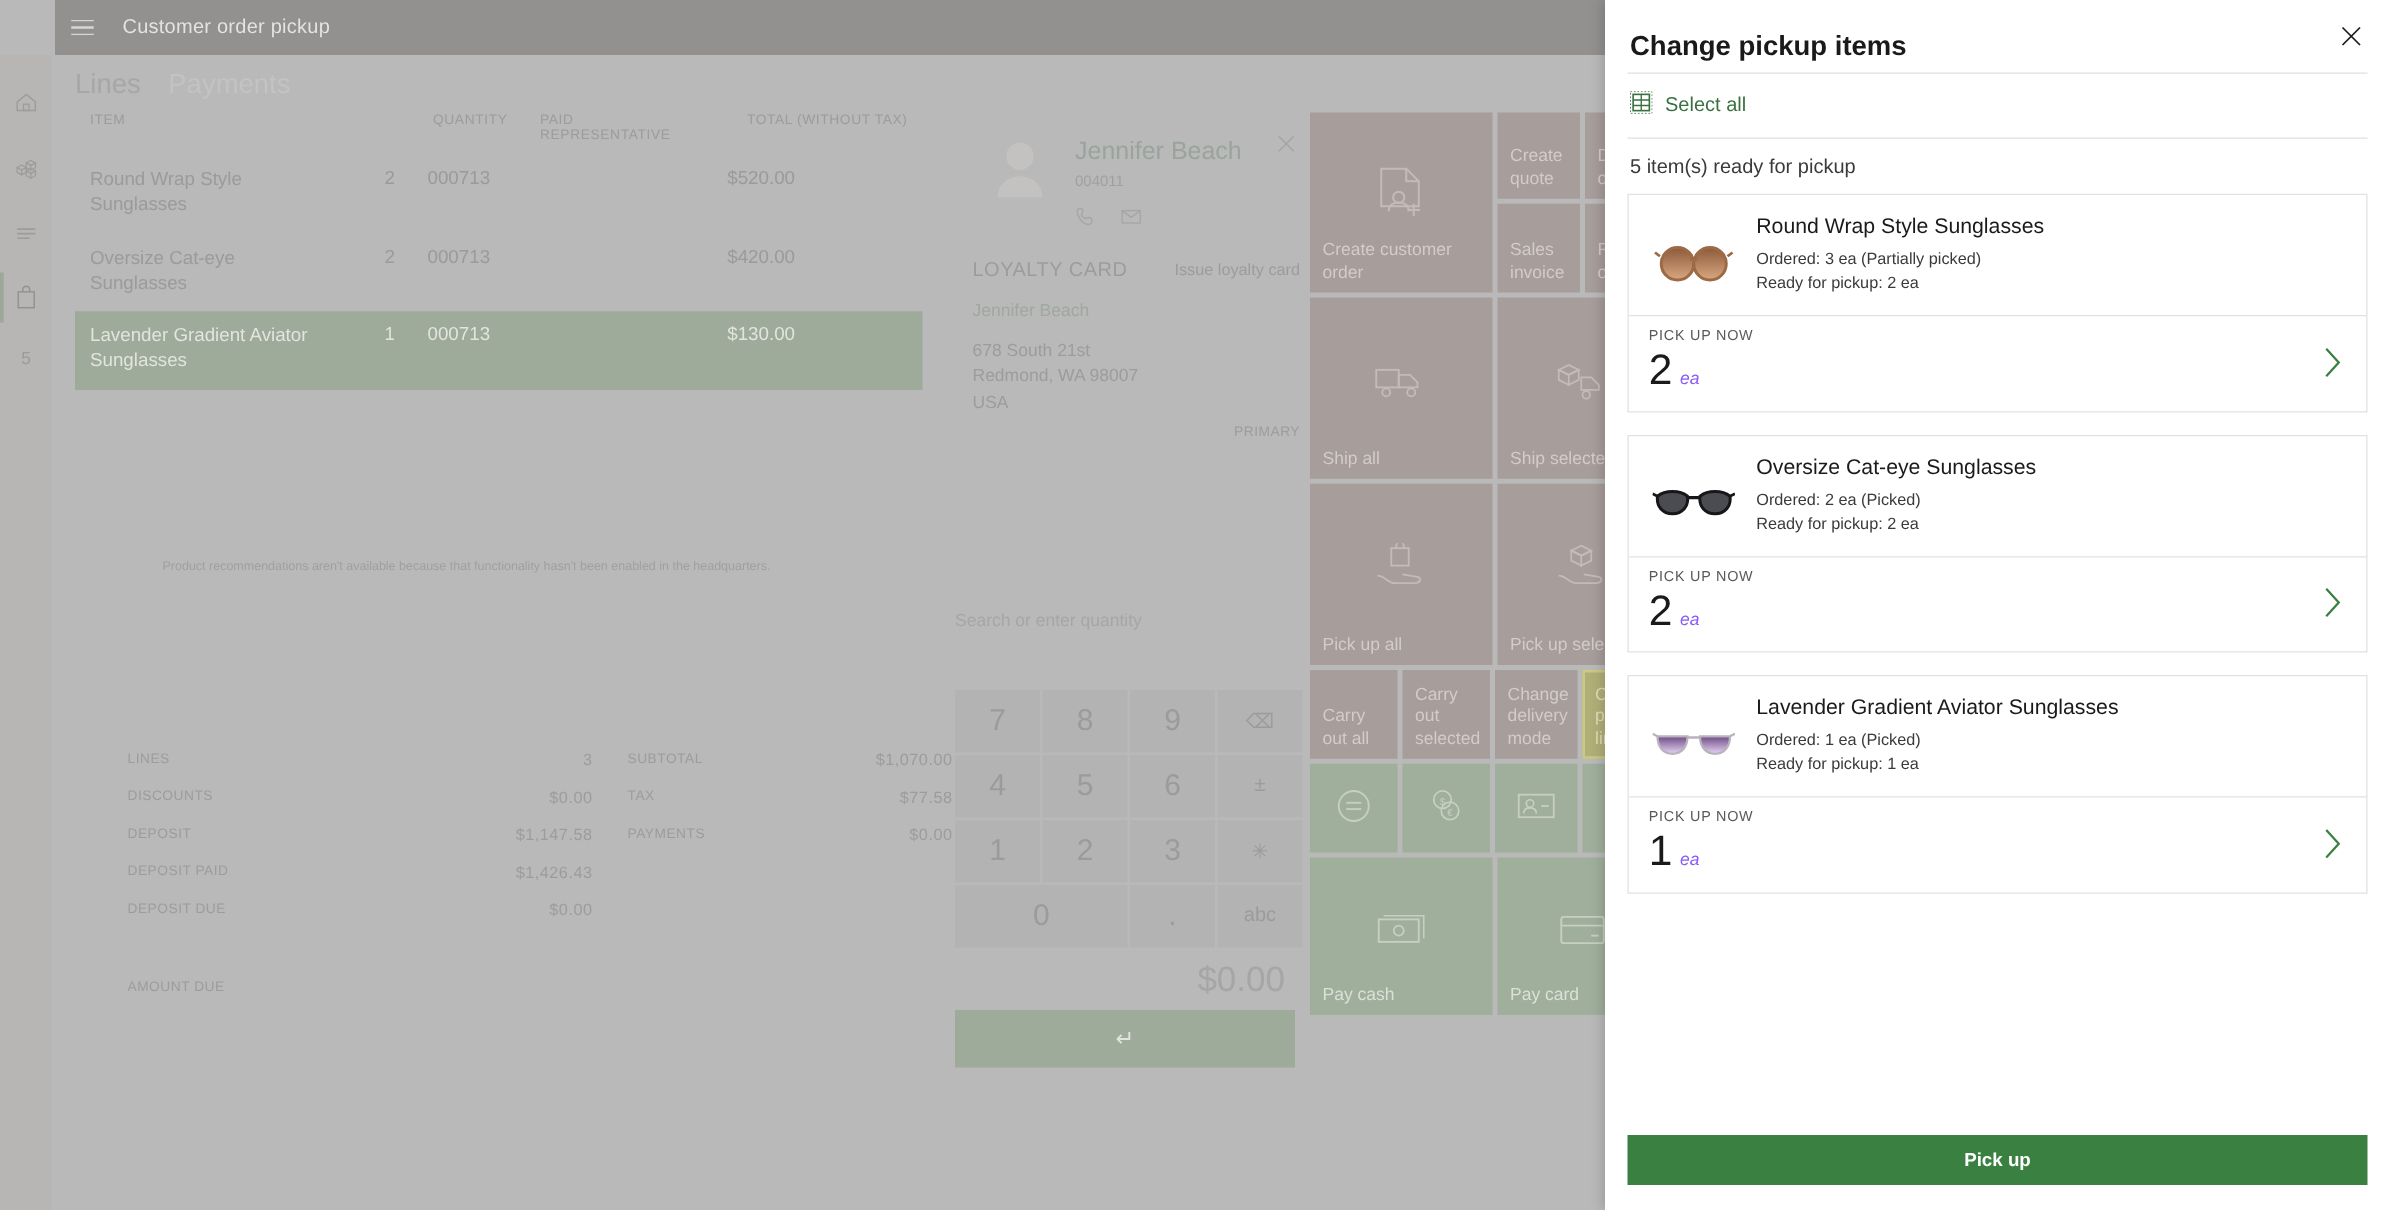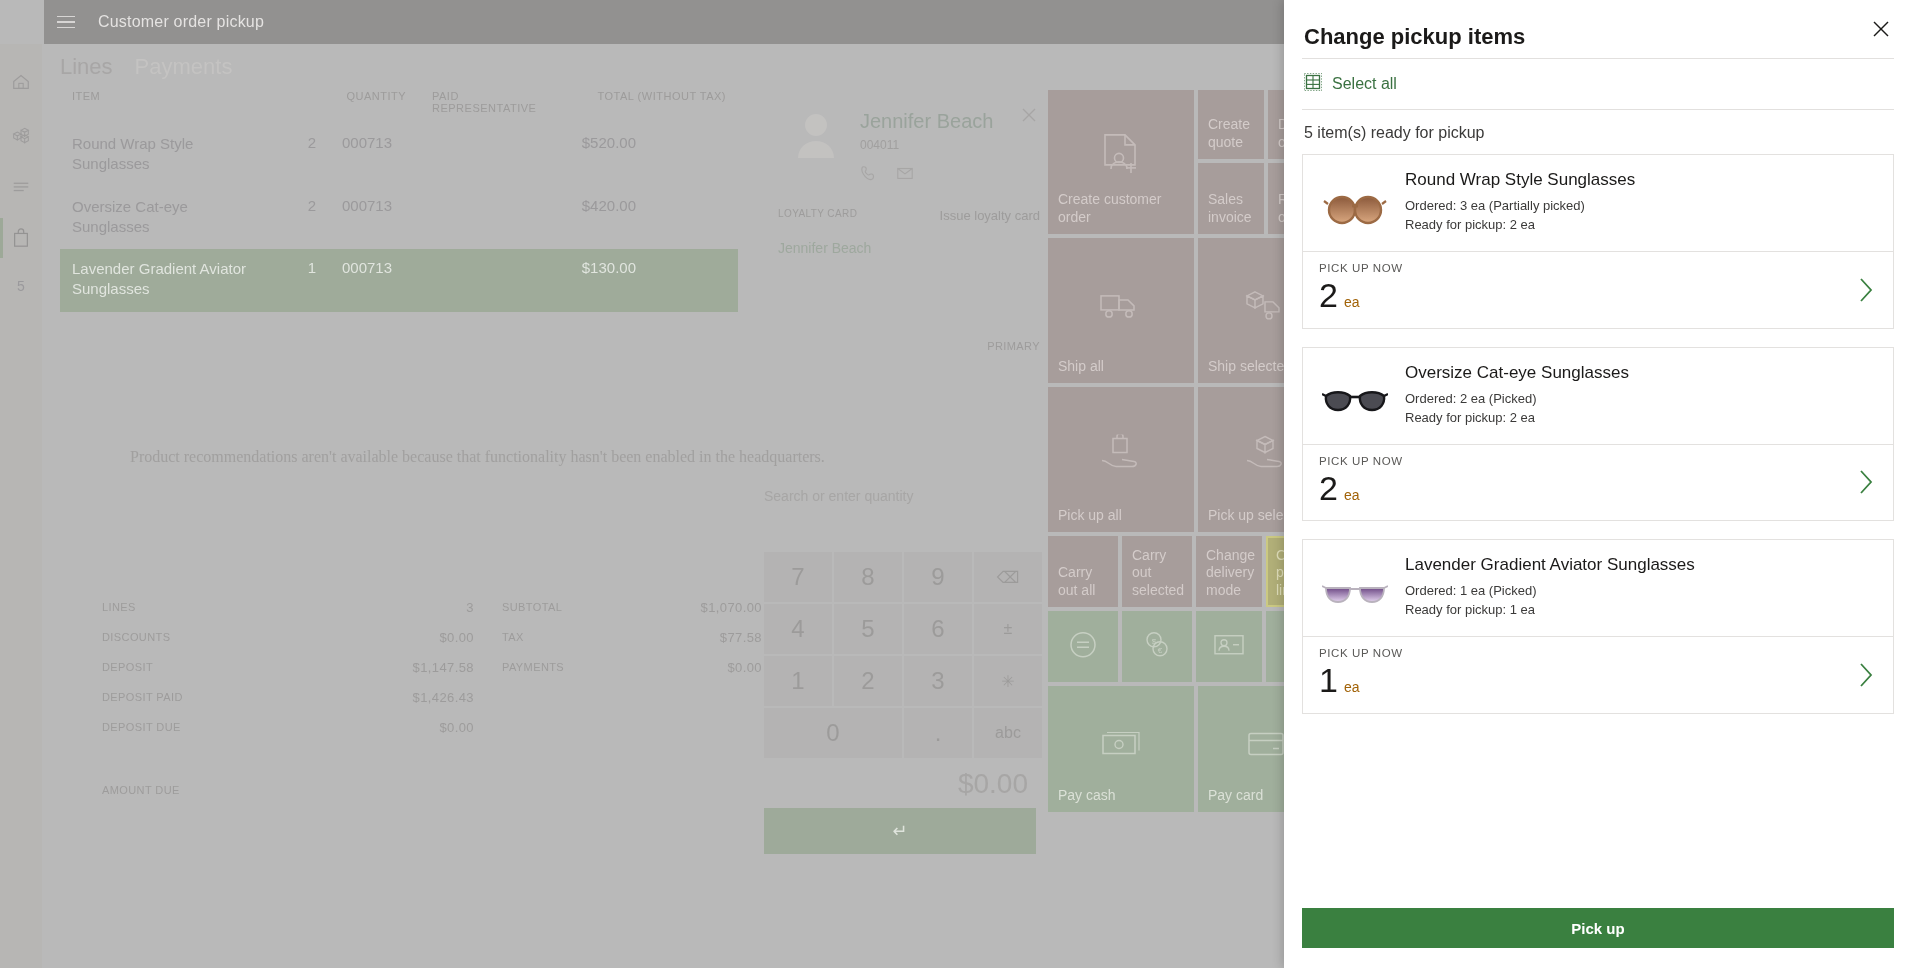--- a/index.html
+++ b/index.html
@@ -52,37 +52,37 @@
   .lt-head .c-qty { width:64px; text-align:right; }
   .lt-head .c-rep { width:150px; text-align:left; padding-left:26px;}
   .lt-head .c-tot { width:170px; text-align:right;}
   .lt-row { display:flex; align-items:flex-start; padding:10px 12px 12px 12px; font-size:15px; color:#59575a; }
   .lt-row .c-item { flex:1; line-height:1.35; max-width:180px;}
   .lt-row .c-qty { width:64px; text-align:right; }
   .lt-row .c-rep { width:150px; text-align:left; padding-left:26px;}
   .lt-row .c-tot { width:170px; text-align:right;}
   .lt-row.selected { background:#5f7358; color:#cdd4c9; }
 
-  .reco-msg { position:absolute; left:88px; top:404px; font-size:16px; color:#636160;font-family:Liberation Serif, serif; }
+  .reco-msg { position:absolute; left:88px; top:404px; font-size:10px; color:#636160; }
 
   .totals { position:absolute; left:60px; top:548px; width:660px; }
   .tot-row { display:flex; font-size:11px; letter-spacing:.4px; color:#5d5b5a; height:30px; align-items:center;}
   .tot-row .lbl1 { width:240px; }
   .tot-row .val1 { width:132px; text-align:right; font-size:13px; }
   .tot-row .lbl2 { width:132px; padding-left:28px;}
   .tot-row .val2 { flex:1; text-align:right; font-size:13px;}
   .amount-due-row { position:absolute; left:60px; top:740px; width:660px; display:flex; align-items:center;}
   .amount-due-row .lbl1 { width:240px; font-size:11px; color:#5d5b5a; letter-spacing:.4px;}
 
   .cust-panel { position:absolute; left:722px; top:46px; width:278px; height:290px; }
   .cust-avatar { position:absolute; left:24px; top:18px; width:56px; height:56px;}
   .cust-name { position:absolute; left:96px; top:20px; font-size:20px; color:#57675a;}
   .cust-id   { position:absolute; left:96px; top:48px; font-size:12px; color:#636160;}
   .cust-icons{ position:absolute; left:96px; top:74px; display:flex; gap:18px;}
-  .cust-loyal-lbl { position:absolute; left:14px; top:118px; font-size:10px; color:#5d5b5a; letter-spacing:.4px;}
+  .cust-loyal-lbl { position:absolute; left:14px; top:118px; font-size:16px; color:#5d5b5a; letter-spacing:.4px;}
   .cust-loyal-link{ position:absolute; right:2px; top:118px; font-size:13px; color:#5d5b5a;}
   .cust-loyal-val { position:absolute; left:14px; top:150px; font-size:14px; color:#5e6f5e;}
   .cust-addr { position:absolute; left:14px; top:180px; font-size:14px; color:#5d5b5a; line-height:1.45;}
   .cust-primary { position:absolute; right:2px; top:250px; font-size:11px; color:#5d5b5a; letter-spacing:.4px;}
   .cust-close { position:absolute; right:0px; top:12px; width:26px; height:26px; display:flex; align-items:center; justify-content:center;}
 
   .qty-hint { position:absolute; left:722px; top:444px; font-size:14px; color:#6d6b6a;}
   .keypad { position:absolute; left:722px; top:508px; width:272px; }
   .kp-grid { display:grid; grid-template-columns:68px 68px 68px 68px; gap:2px;}
   .kp { height:50px; background:#828080; display:flex; align-items:center; justify-content:center;
@@ -121,21 +121,21 @@
   .ic-top { display:flex; padding:14px 16px 12px 16px; gap:14px; align-items:flex-start;}
   .ic-thumb { width:72px; height:58px; flex:none; display:flex; align-items:center; justify-content:center; margin-top:12px;}
   .ic-info { flex:1; }
   .ic-name { font-size:17px; color:#1b1a19; line-height:1.3; max-width:310px;}
   .ic-sub { font-size:13px; color:#3b3a39; margin-top:7px;}
   .ic-sub2 { font-size:13px; color:#3b3a39; margin-top:4px;}
   .ic-div { height:1px; background:#e3e1df;}
   .ic-bot { position:relative; padding:10px 16px 14px 16px;}
   .ic-pnlbl { font-size:11.5px; color:#5a5957; letter-spacing:.6px;}
   .ic-qty { font-size:34px; color:#1b1a19; font-weight:300; line-height:1.05; margin-top:4px;}
-  .ic-qty .unit { font-size:14px; color:#a16207; margin-left:6px; font-weight:400;}
+  .ic-qty .unit { font-size:14px; color:#8b5cf6; margin-left:6px; font-weight:400;font-style:italic;}
   .ic-chevron { position:absolute; right:18px; bottom:20px; }
 
   .pickup-btn { position:absolute; left:18px; right:18px; bottom:20px; height:40px;
     background:#3a8040; color:#fff; font-size:15px; font-weight:bold;
     display:flex; align-items:center; justify-content:center;}
 </style>
 </head>
 <body>
 
 <div id="root">
@@ -287,20 +287,23 @@
             <path d="M4 3c4 0 3 4 2 5s3 5 4 4 5-2 5 2-4 4-7 2S2 9 2 6s2-3 2-3z" fill="none" stroke="#6d6b6a" stroke-width="1.2"></path>
           </svg>
           <svg width="18" height="18" viewBox="0 0 20 20">
             <rect x="2" y="5" width="16" height="11" fill="none" stroke="#6d6b6a" stroke-width="1.2"></rect>
             <path d="M2 5l8 6 8-6" fill="none" stroke="#6d6b6a" stroke-width="1.2"></path>
           </svg>
         </div>
         <div class="cust-loyal-lbl">LOYALTY CARD</div>
         <div class="cust-loyal-link">Issue loyalty card</div>
         <div class="cust-loyal-val">Jennifer Beach</div>
+        <div class="cust-addr" style="white-space:pre-line;">678 South 21st
+Redmond, WA 98007
+USA</div>
         <div class="cust-primary">PRIMARY</div>
         <div class="cust-close">
           <svg width="16" height="16" viewBox="0 0 16 16">
             <line x1="2" y1="2" x2="14" y2="14" stroke="#6d6b6a" stroke-width="1.3"></line>
             <line x1="14" y1="2" x2="2" y2="14" stroke="#6d6b6a" stroke-width="1.3"></line>
           </svg>
         </div>
       </div>
 
       <div class="qty-hint">Search or enter quantity</div>

